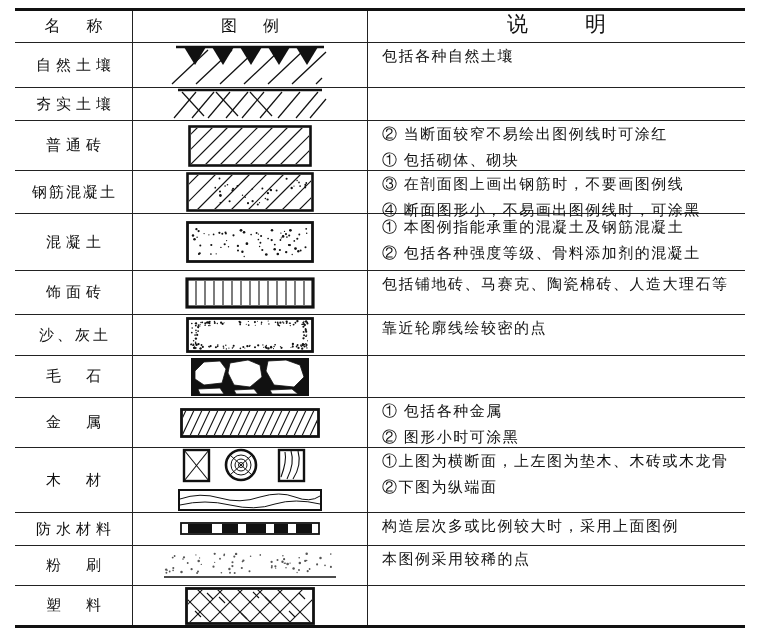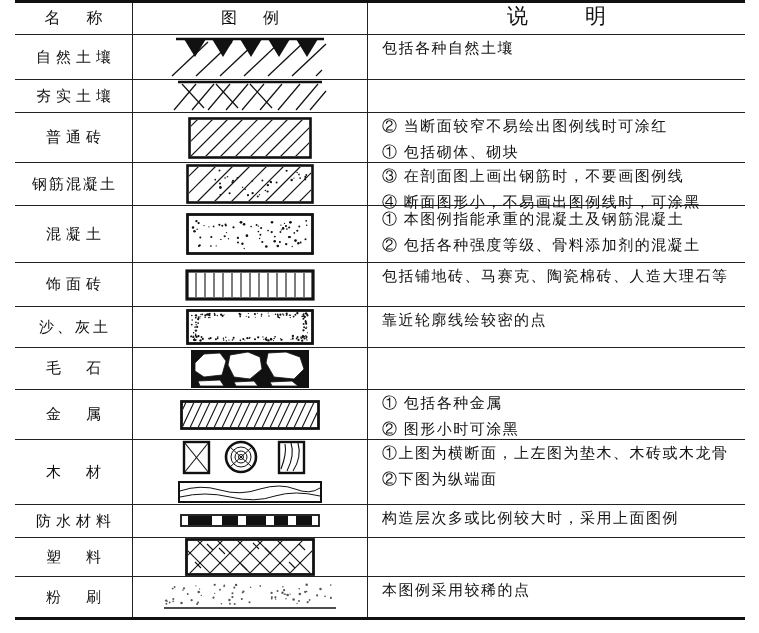--- a/index.html
+++ b/index.html
@@ -1,21 +1,21 @@
 <!DOCTYPE html>
 <html><head>
 <meta charset="utf-8">
 <style>
   html,body{margin:0;padding:0;background:#fff;}
   .page{
     position:relative;width:759px;height:633px;background:#fff;
     font-family:"Liberation Serif","DejaVu Serif",serif;color:#111;
   }
   .legend-table{
-    position:absolute;left:15px;top:0;width:730px;
+    position:absolute;left:15px;top:8px;width:730px;
     border-top:3px solid #111;border-bottom:3px solid #111;
   }
   .tr{display:flex;border-bottom:1px solid #222;box-sizing:border-box;}
   .tr:last-child{border-bottom:none;}
   .td{box-sizing:border-box;display:flex;align-items:center;}
   .c1{width:118px;justify-content:center;border-right:1px solid #222;
       font-size:15px;letter-spacing:5px;text-indent:5px;}
   .c2{width:235px;justify-content:center;border-right:1px solid #222;}
   .c3{width:377px;flex-direction:column;align-items:flex-start;justify-content:flex-start;
       padding-left:14px;font-size:15px;letter-spacing:1.5px;line-height:26px;}
@@ -563,58 +563,20 @@
               <rect x="94" y="2" width="14" height="9"></rect>
           <rect x="116" y="2" width="16" height="9"></rect>
         </g>
       </svg>
     </div>
     <div class="td c3">
       <div>构造层次多或比例较大时，采用上面图例</div>
     </div>
   </div>
 
-  <div class="tr" style="height:39px">
-    <div class="td c1">塑　料</div>
-    <div class="td c2">
-      <svg width="130" height="38" viewBox="0 0 130 38">
-        <defs>
-              <clipPath id="cpPlastic">
-                <rect x="3" y="3" width="124" height="32"></rect>
-              </clipPath>
-            </defs>
-        <g clip-path="url(#cpPlastic)" stroke="#111" stroke-width="1.1">
-          <line x1="-18" y1="38" x2="20" y2="0"></line>
-              <line x1="2" y1="38" x2="40" y2="0"></line>
-          <line x1="22" y1="38" x2="60" y2="0"></line>
-              <line x1="42" y1="38" x2="80" y2="0"></line>
-          <line x1="62" y1="38" x2="100" y2="0"></line>
-              <line x1="82" y1="38" x2="120" y2="0"></line>
-          <line x1="102" y1="38" x2="140" y2="0"></line>
-          <line x1="-10" y1="0" x2="28" y2="38"></line>
-              <line x1="10" y1="0" x2="48" y2="38"></line>
-          <line x1="30" y1="0" x2="68" y2="38"></line>
-              <line x1="50" y1="0" x2="88" y2="38"></line>
-          <line x1="70" y1="0" x2="108" y2="38"></line>
-              <line x1="90" y1="0" x2="128" y2="38"></line>
-          <line x1="10" y1="24" x2="16" y2="30"></line>
-              <line x1="34" y1="10" x2="40" y2="16"></line>
-          <line x1="56" y1="26" x2="62" y2="32"></line>
-              <line x1="80" y1="10" x2="86" y2="16"></line>
-          <line x1="104" y1="24" x2="110" y2="30"></line>
-              <line x1="22" y1="6" x2="28" y2="12"></line>
-          <line x1="68" y1="5" x2="74" y2="11"></line>
-              <line x1="114" y1="6" x2="120" y2="12"></line>
-        </g>
-        <rect x="1.5" y="1.5" width="127" height="35" class="ink" stroke-width="2.8"></rect>
-      </svg>
-    </div>
-    <div class="td c3"></div>
-  </div>
-
   <div class="tr" style="height:40px">
     <div class="td c1">粉　刷</div>
     <div class="td c2">
       <svg id="svg-plaster" width="180" height="30" viewBox="0 0 180 30">
             <circle cx="111.6" cy="10.9" r="1.13" fill="#555"></circle>
             <circle cx="24.0" cy="6.3" r="1.12" fill="#555"></circle>
             <circle cx="139.8" cy="12.0" r="1.25" fill="#555"></circle>
             <circle cx="122.5" cy="10.7" r="1.18" fill="#555"></circle>
             <circle cx="81.8" cy="17.0" r="1.06" fill="#555"></circle>
             <circle cx="137.1" cy="21.5" r="0.66" fill="#555"></circle>
@@ -683,14 +645,52 @@
             <circle cx="13.1" cy="19.4" r="0.82" fill="#555"></circle>
             <circle cx="130.1" cy="12.1" r="0.70" fill="#555"></circle>
         <line x1="4" y1="26" x2="176" y2="26" stroke="#111" stroke-width="1.4"></line>
       </svg>
     </div>
     <div class="td c3">
       <div>本图例采用较稀的点</div>
     </div>
   </div>
 
+  <div class="tr" style="height:39px">
+    <div class="td c1">塑　料</div>
+    <div class="td c2">
+      <svg width="130" height="38" viewBox="0 0 130 38">
+        <defs>
+              <clipPath id="cpPlastic">
+                <rect x="3" y="3" width="124" height="32"></rect>
+              </clipPath>
+            </defs>
+        <g clip-path="url(#cpPlastic)" stroke="#111" stroke-width="1.1">
+          <line x1="-18" y1="38" x2="20" y2="0"></line>
+              <line x1="2" y1="38" x2="40" y2="0"></line>
+          <line x1="22" y1="38" x2="60" y2="0"></line>
+              <line x1="42" y1="38" x2="80" y2="0"></line>
+          <line x1="62" y1="38" x2="100" y2="0"></line>
+              <line x1="82" y1="38" x2="120" y2="0"></line>
+          <line x1="102" y1="38" x2="140" y2="0"></line>
+          <line x1="-10" y1="0" x2="28" y2="38"></line>
+              <line x1="10" y1="0" x2="48" y2="38"></line>
+          <line x1="30" y1="0" x2="68" y2="38"></line>
+              <line x1="50" y1="0" x2="88" y2="38"></line>
+          <line x1="70" y1="0" x2="108" y2="38"></line>
+              <line x1="90" y1="0" x2="128" y2="38"></line>
+          <line x1="10" y1="24" x2="16" y2="30"></line>
+              <line x1="34" y1="10" x2="40" y2="16"></line>
+          <line x1="56" y1="26" x2="62" y2="32"></line>
+              <line x1="80" y1="10" x2="86" y2="16"></line>
+          <line x1="104" y1="24" x2="110" y2="30"></line>
+              <line x1="22" y1="6" x2="28" y2="12"></line>
+          <line x1="68" y1="5" x2="74" y2="11"></line>
+              <line x1="114" y1="6" x2="120" y2="12"></line>
+        </g>
+        <rect x="1.5" y="1.5" width="127" height="35" class="ink" stroke-width="2.8"></rect>
+      </svg>
+    </div>
+    <div class="td c3"></div>
+  </div>
+
 </div>
 </div>
 
 </body></html>

